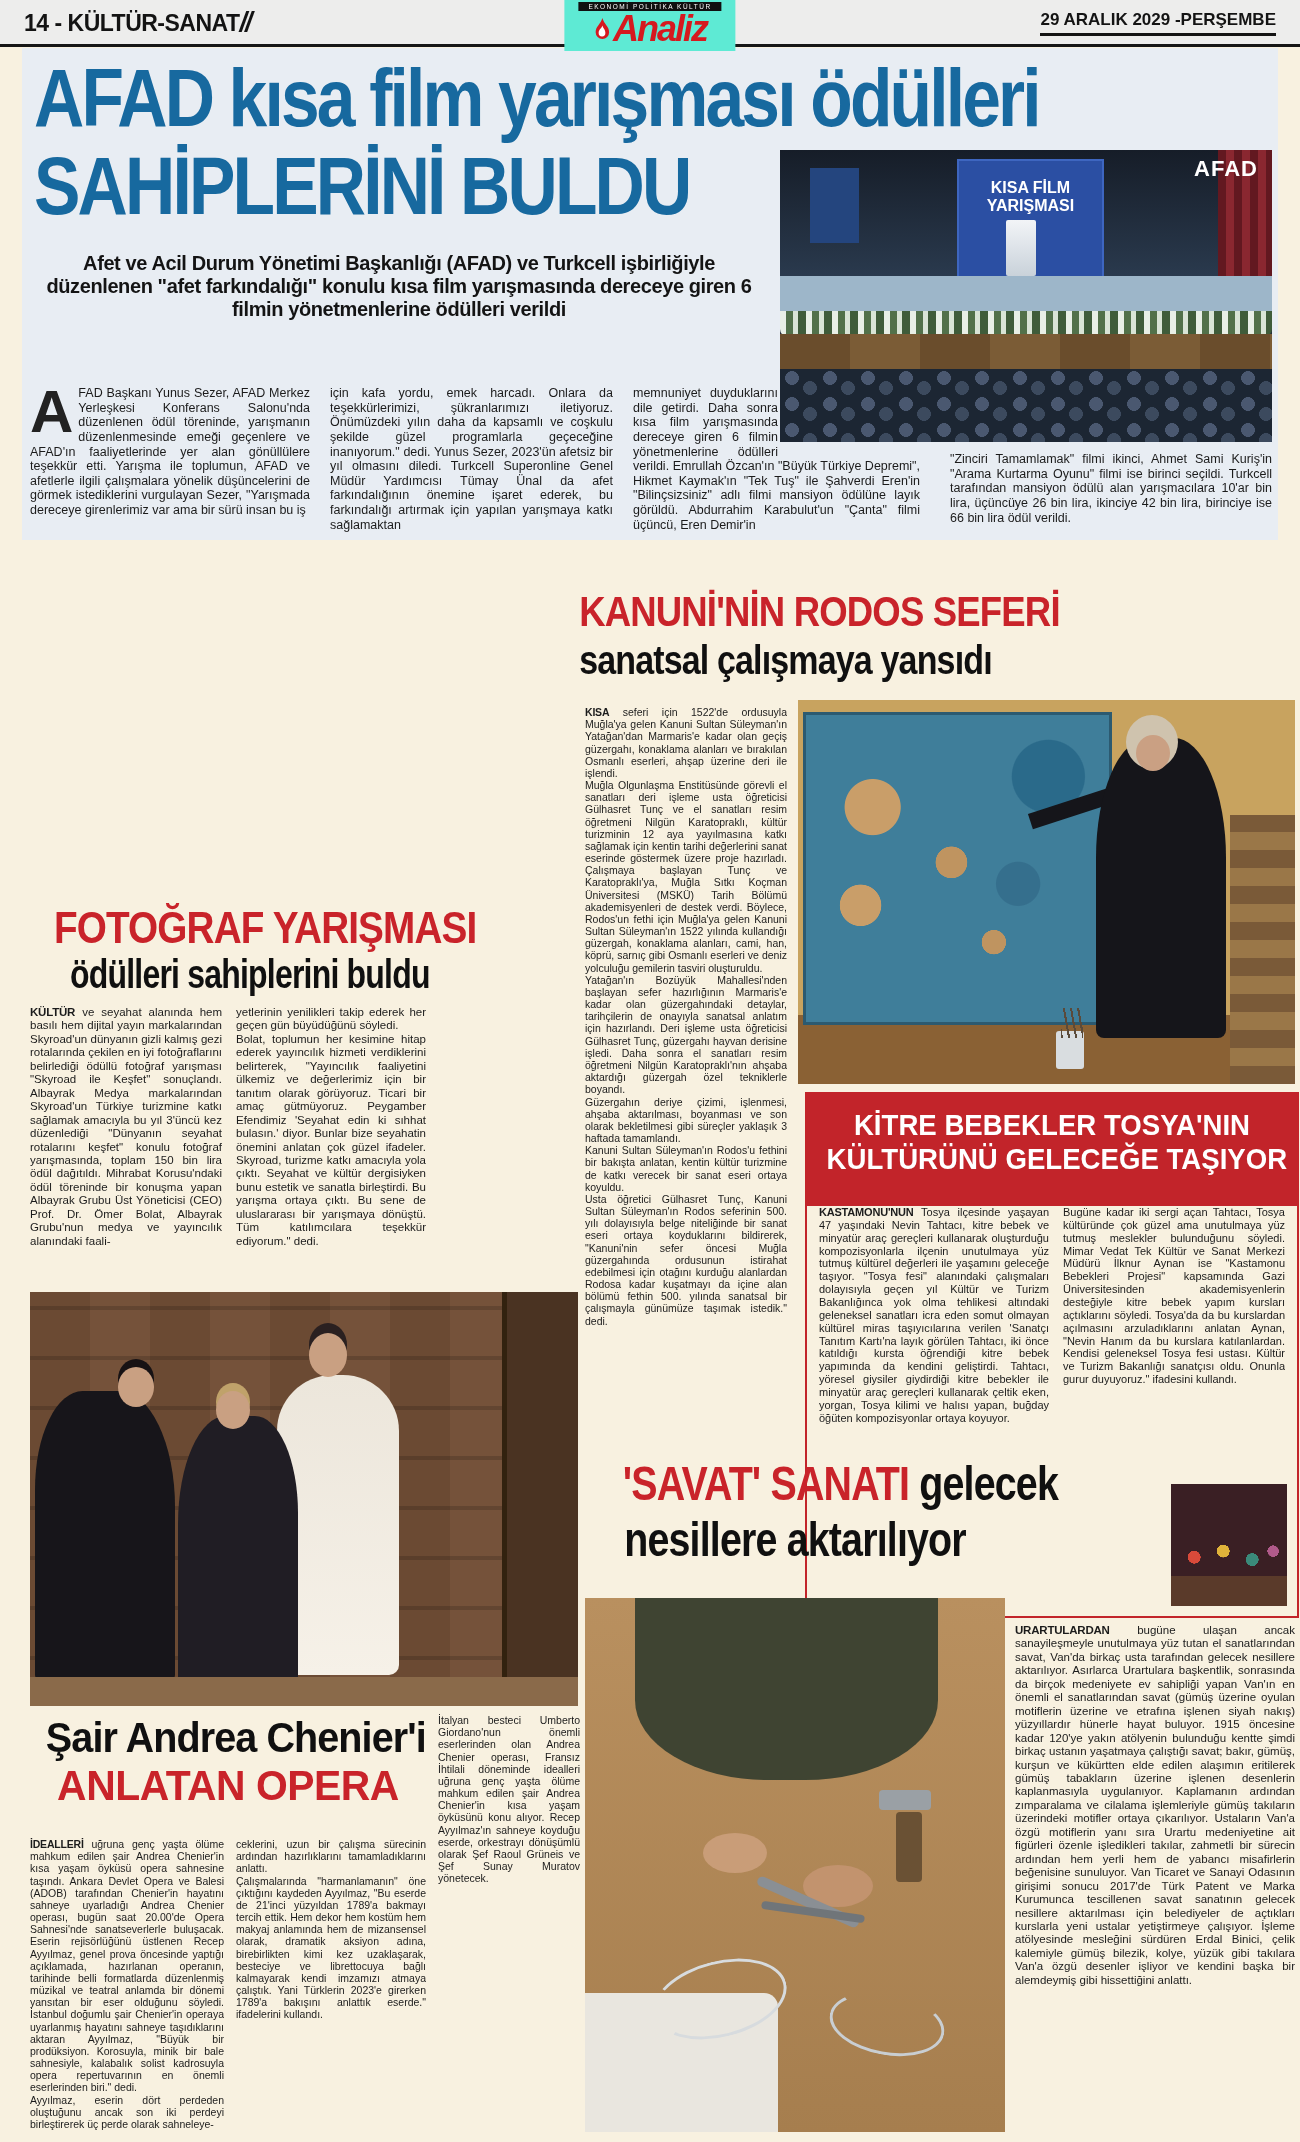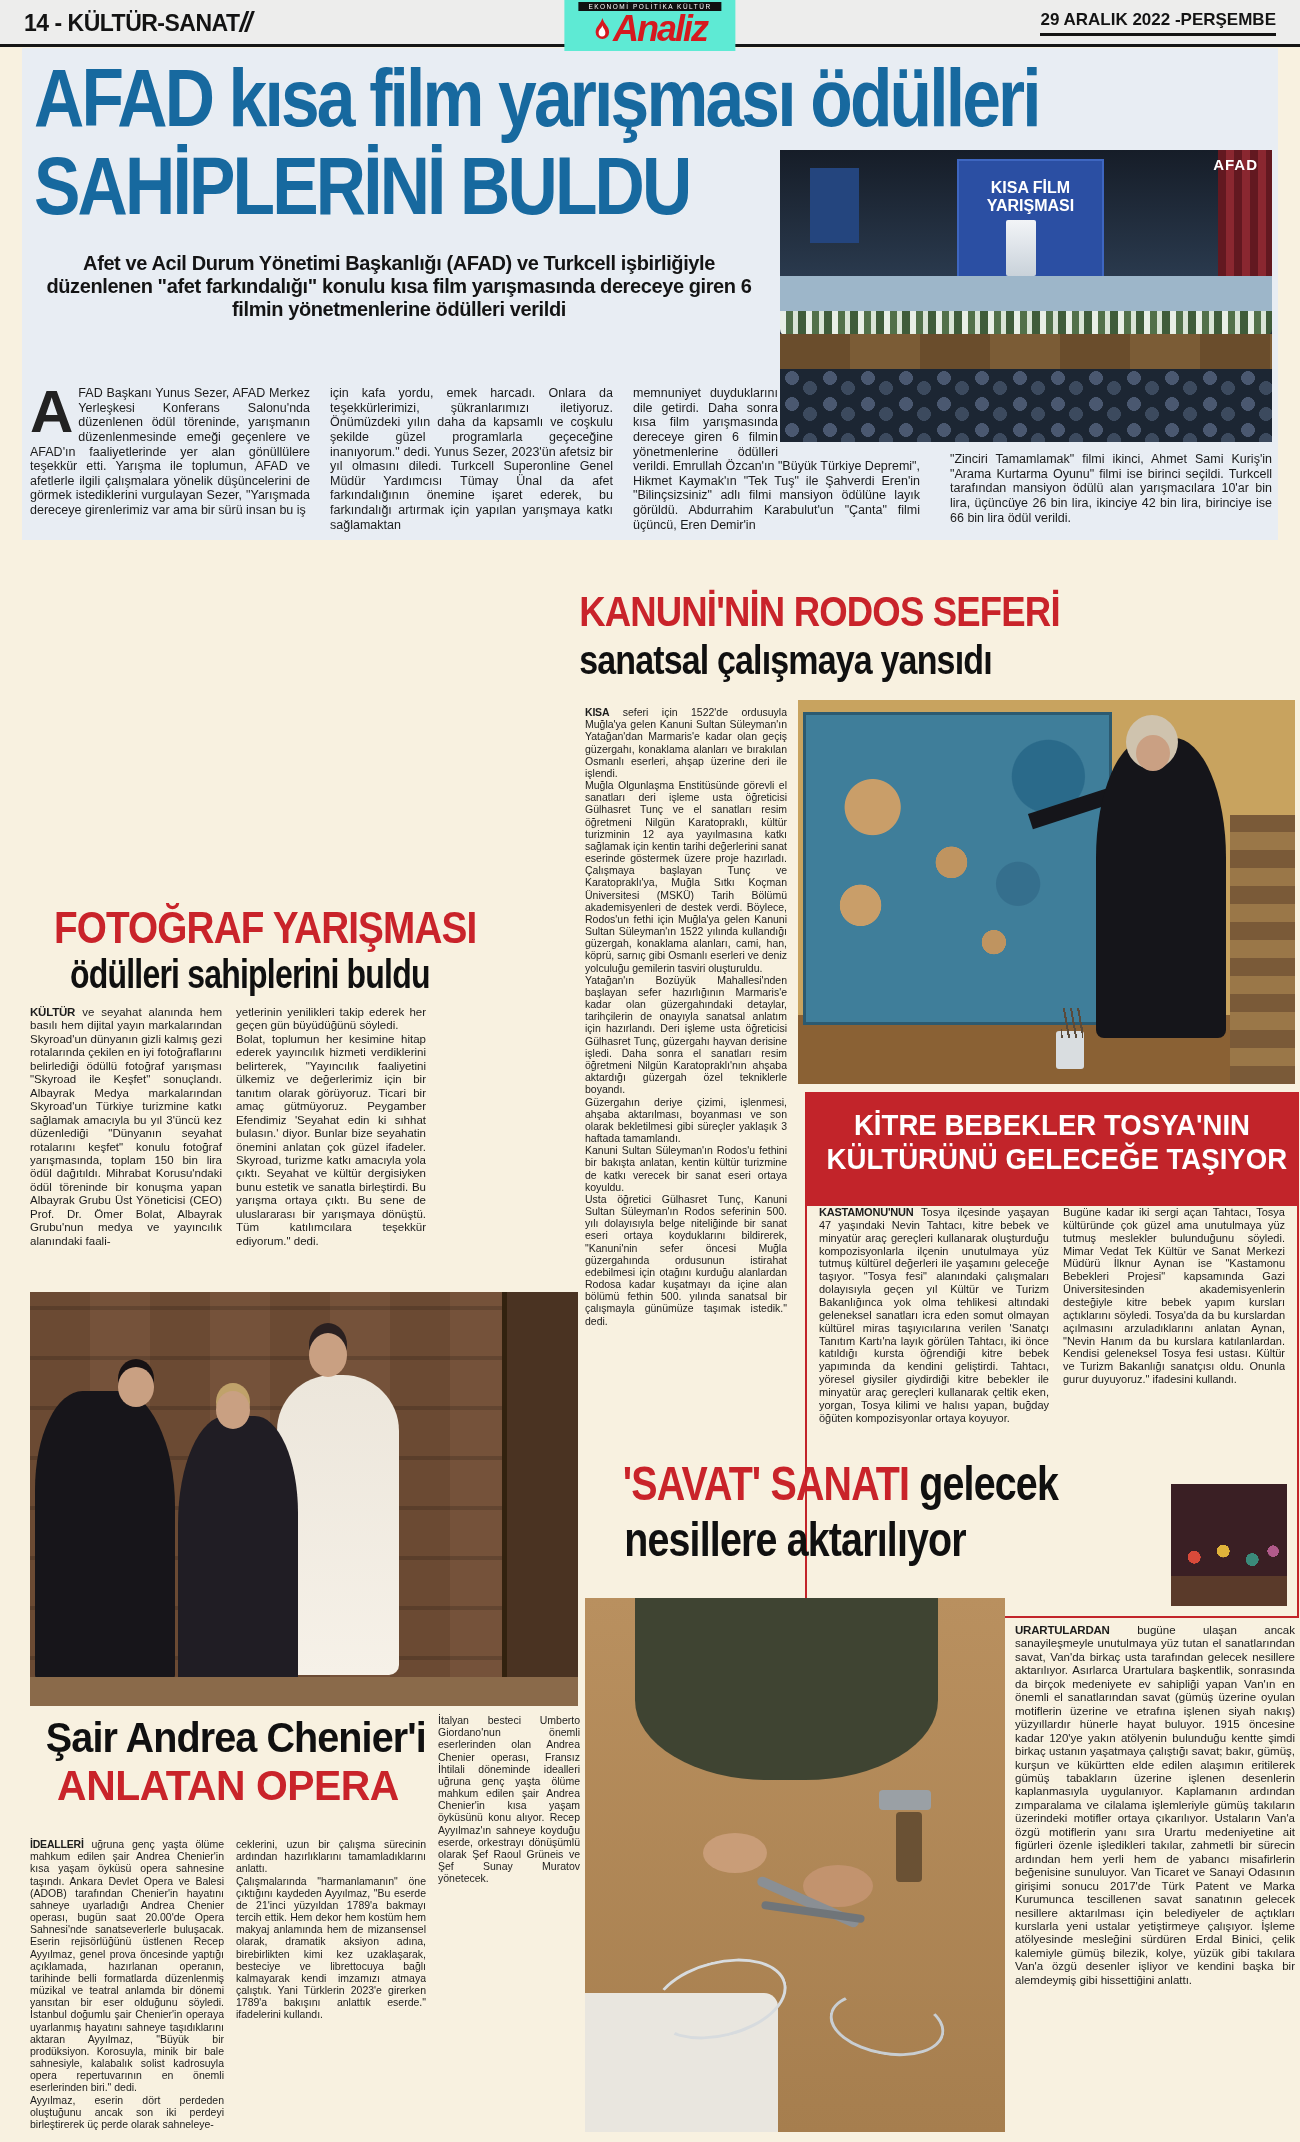--- a/index.html
+++ b/index.html
@@ -45,35 +45,35 @@
     <div class="masthead">
       <div class="tagline">EKONOMİ POLİTİKA KÜLTÜR</div>
       <div class="brandrow">
         <span><svg width="18" height="26" viewBox="0 0 24 32">
               <path d="M12 0 C14 8 21 11 21 19 A9 9 0 1 1 3 19 C3 11 10 8 12 0Z" fill="#d6191f"></path>
               <path d="M12 10 C13 14 16 15 16 20 A4.5 4.5 0 1 1 7 20 C7 15 11 14 12 10Z" fill="#fff"></path>
             </svg></span>
         <span class="brand">Analiz</span>
       </div>
     </div>
-    <div class="date">29 ARALIK 2022 -PERŞEMBE</div>
+    <div class="date">29 ARALIK 2029 -PERŞEMBE</div>
   </div>
 
   <div class="abs" style="left:22px;top:48px;width:1256px;height:492px;background:#e8edf3"></div>
 
   <div class="abs hl blue o-left" style="left:34px;top:58px;font-size:74px;letter-spacing:-3px;transform:scale(.94,1.1)">AFAD kısa film yarışması ödülleri</div>
   <div class="abs hl blue o-left" style="left:34px;top:146px;font-size:74px;letter-spacing:-3px;transform:scale(.94,1.1)">SAHİPLERİNİ BULDU</div>
   <div class="abs" style="left:34px;top:252px;width:730px;font-size:20px;font-weight:bold;line-height:1.15;text-align:center;color:#141414;letter-spacing:-.4px">Afet ve Acil Durum Yönetimi Başkanlığı (AFAD) ve Turkcell işbirliğiyle düzenlenen "afet farkındalığı" konulu kısa film yarışmasında dereceye giren 6 filmin yönetmenlerine ödülleri verildi</div>
 
   <div class="photo" style="left:780px;top:150px;width:492px;height:292px;background:#232c3a">
     <div class="layer" style="left:0;top:0;width:100%;height:44%;background:linear-gradient(#161d28,#2a3a4e)"></div>
     <div class="layer" style="left:36%;top:3%;width:29%;height:37%;background:#2b4fa3;border:2px solid #3e66c0;color:#fff;font-size:16px;font-weight:bold;text-align:center;padding-top:18px">KISA FİLM YARIŞMASI</div>
     <div class="layer" style="left:6%;top:6%;width:10%;height:26%;background:#24457e"></div>
     <div class="layer" style="right:0;top:0;width:11%;height:58%;background:repeating-linear-gradient(90deg,#621820 0 8px,#8a2730 8px 16px)"></div>
-    <div class="layer" style="right:14px;top:6px;color:#fff;font-weight:800;font-size:15px;letter-spacing:1px">AFAD</div>
+    <div class="layer" style="right:14px;top:6px;color:#fff;font-weight:800;font-size:22px;letter-spacing:1px">AFAD</div>
     <div class="layer" style="left:46%;top:24%;width:6%;height:19%;background:linear-gradient(#f2f4f7,#c9d2da);border-radius:2px"></div>
     <div class="layer" style="left:0;top:43%;width:100%;height:14%;background:#9db6c9"></div>
     <div class="layer" style="left:0;top:55%;width:100%;height:9%;background:repeating-linear-gradient(90deg,#e8efe6 0 6px,#52714a 6px 13px,#d9e4d6 13px 18px,#3f5c3a 18px 26px);border-radius:0 0 8px 8px"></div>
     <div class="layer" style="left:0;top:63%;width:100%;height:13%;background:repeating-linear-gradient(90deg,#6a4d2c 0 70px,#7b5c36 70px 140px)"></div>
     <div class="layer" style="left:0;bottom:0;width:100%;height:25%;background-color:#1c2633;background-image:radial-gradient(circle 7px at 12px 9px,#4a5870 98%,transparent),radial-gradient(circle 7px at 30px 19px,#3c4a5e 98%,transparent);background-size:38px 26px"></div>
   </div>
 
   <div class="bodytext" style="left:30px;top:386px;width:280px;height:150px"><span class="dropcap">A</span><span>FAD Başkanı Yunus Sezer, AFAD Merkez Yerleşkesi Konferans Salonu'nda düzenlenen ödül töreninde, yarışmanın düzenlenmesinde emeği geçenlere ve AFAD'ın faaliyetlerinde yer alan gönüllülere teşekkür etti. Yarışma ile toplumun, AFAD ve afetlerle ilgili çalışmalara yönelik düşüncelerini de görmek istediklerini vurgulayan Sezer, "Yarışmada dereceye girenlerimiz var ama bir sürü insan bu iş</span></div>
   <div class="bodytext" style="left:330px;top:386px;width:283px;height:150px">için kafa yordu, emek harcadı. Onlara da teşekkürlerimizi, şükranlarımızı iletiyoruz. Önümüzdeki yılın daha da kapsamlı ve coşkulu şekilde güzel programlarla geçeceğine inanıyorum." dedi. Yunus Sezer, 2023'ün afetsiz bir yıl olmasını diledi. Turkcell Superonline Genel Müdür Yardımcısı Tümay Ünal da afet farkındalığının önemine işaret ederek, bu farkındalığı artırmak için yapılan yarışmaya katkı sağlamaktan</div>
   <div class="bodytext" style="left:633px;top:386px;width:287px;height:150px"><span class="wrapspacer"></span><span>memnuniyet duyduklarını dile getirdi.  Daha sonra kısa film yarışmasında dereceye giren 6 filmin yönetmenlerine ödülleri verildi. Emrullah Özcan'ın "Büyük Türkiye Depremi", Hikmet Kaymak'ın "Tek Tuş" ile Şahverdi Eren'in "Bilinçsizsiniz" adlı filmi mansiyon ödülüne layık görüldü. Abdurrahim Karabulut'un "Çanta" filmi üçüncü, Eren Demir'in</span></div>

